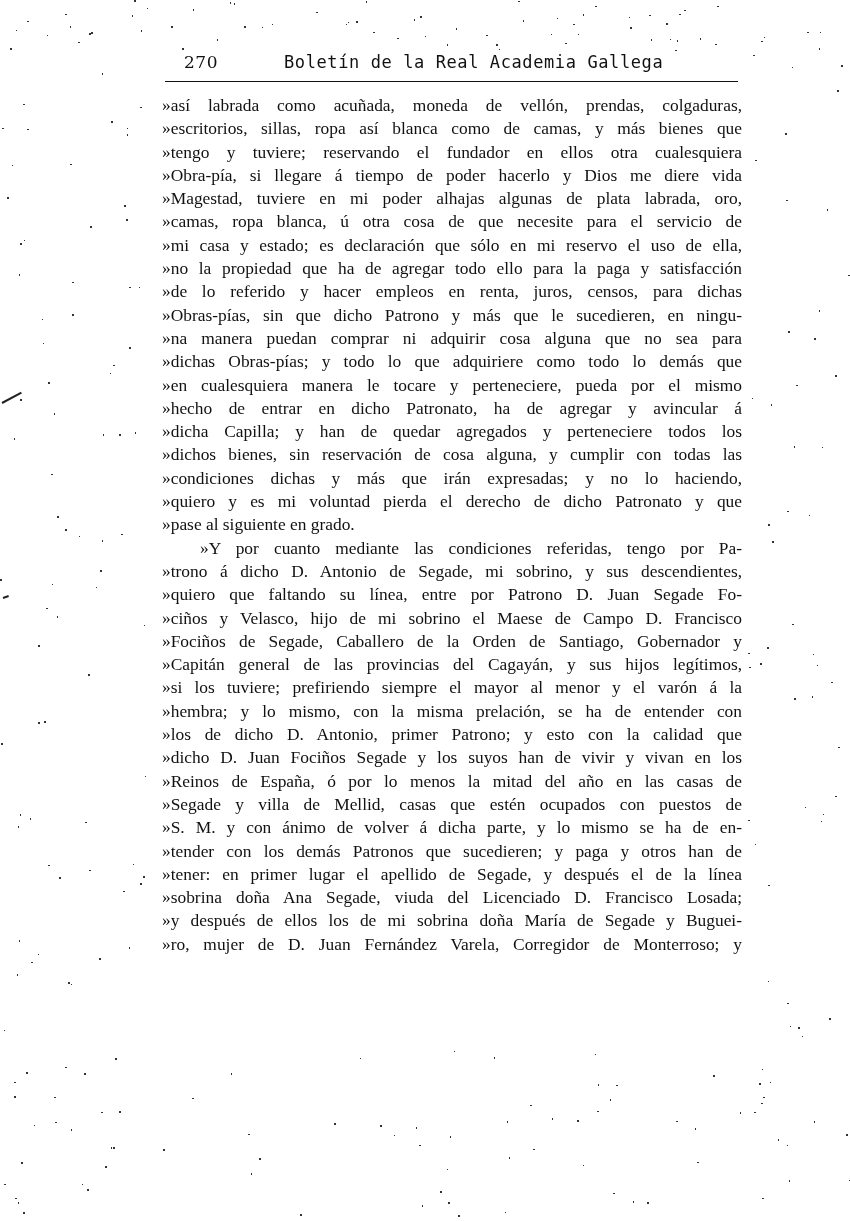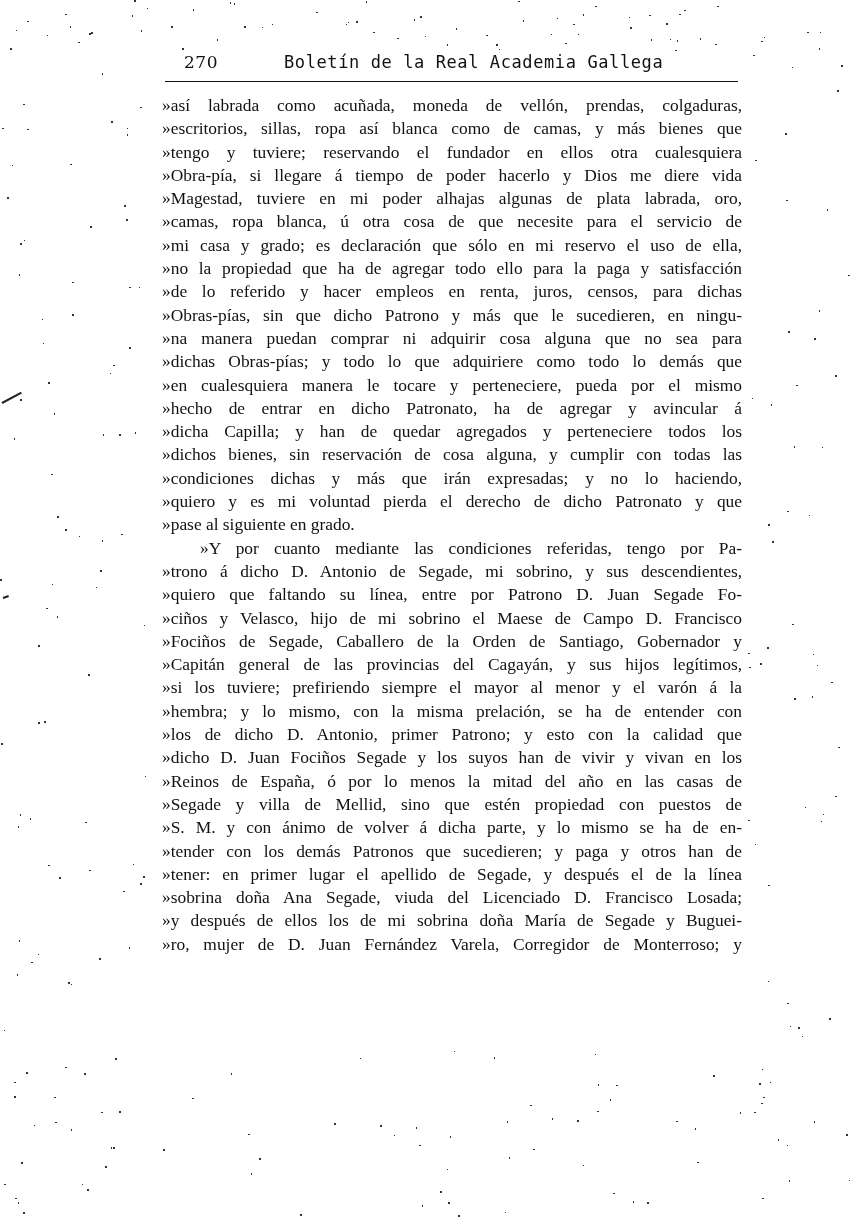--- a/index.html
+++ b/index.html
@@ -99,21 +99,21 @@
   <div class="head-rule"></div>
 
   <div class="body-text" id="body-text">
       <div>
         <span class="line">»así labrada como acuñada, moneda de vellón, prendas, colgaduras,</span>
         <span class="line">»escritorios, sillas, ropa así blanca como de camas, y más bienes que</span>
         <span class="line">»tengo y tuviere; reservando el fundador en ellos otra cualesquiera</span>
         <span class="line">»Obra-pía, si llegare á tiempo de poder hacerlo y Dios me diere vida</span>
         <span class="line">»Magestad, tuviere en mi poder alhajas algunas de plata labrada, oro,</span>
         <span class="line">»camas, ropa blanca, ú otra cosa de que necesite para el servicio de</span>
-        <span class="line">»mi casa y grado; es declaración que sólo en mi reservo el uso de ella,</span>
+        <span class="line">»mi casa y estado; es declaración que sólo en mi reservo el uso de ella,</span>
         <span class="line">»no la propiedad que ha de agregar todo ello para la paga y satisfacción</span>
         <span class="line">»de lo referido y hacer empleos en renta, juros, censos, para dichas</span>
         <span class="line">»Obras-pías, sin que dicho Patrono y más que le sucedieren, en ningu-</span>
         <span class="line">»na manera puedan comprar ni adquirir cosa alguna que no sea para</span>
         <span class="line">»dichas Obras-pías; y todo lo que adquiriere como todo lo demás que</span>
         <span class="line">»en cualesquiera manera le tocare y perteneciere, pueda por el mismo</span>
         <span class="line">»hecho de entrar en dicho Patronato, ha de agregar y avincular á</span>
         <span class="line">»dicha Capilla; y han de quedar agregados y perteneciere todos los</span>
         <span class="line">»dichos bienes, sin reservación de cosa alguna, y cumplir con todas las</span>
         <span class="line">»condiciones dichas y más que irán expresadas; y no lo haciendo,</span>
@@ -125,21 +125,21 @@
         <span class="line">»trono á dicho D. Antonio de Segade, mi sobrino, y sus descendientes,</span>
         <span class="line">»quiero que faltando su línea, entre por Patrono D. Juan Segade Fo-</span>
         <span class="line">»ciños y Velasco, hijo de mi sobrino el Maese de Campo D. Francisco</span>
         <span class="line">»Fociños de Segade, Caballero de la Orden de Santiago, Gobernador y</span>
         <span class="line">»Capitán general de las provincias del Cagayán, y sus hijos legítimos,</span>
         <span class="line">»si los tuviere; prefiriendo siempre el mayor al menor y el varón á la</span>
         <span class="line">»hembra; y lo mismo, con la misma prelación, se ha de entender con</span>
         <span class="line">»los de dicho D. Antonio, primer Patrono; y esto con la calidad que</span>
         <span class="line">»dicho D. Juan Fociños Segade y los suyos han de vivir y vivan en los</span>
         <span class="line">»Reinos de España, ó por lo menos la mitad del año en las casas de</span>
-        <span class="line">»Segade y villa de Mellid, sino que estén propiedad con puestos de</span>
+        <span class="line">»Segade y villa de Mellid, casas que estén ocupados con puestos de</span>
         <span class="line">»S. M. y con ánimo de volver á dicha parte, y lo mismo se ha de en-</span>
         <span class="line">»tender con los demás Patronos que sucedieren; y paga y otros han de</span>
         <span class="line">»tener: en primer lugar el apellido de Segade, y después el de la línea</span>
         <span class="line">»sobrina doña Ana Segade, viuda del Licenciado D. Francisco Losada;</span>
         <span class="line">»y después de ellos los de mi sobrina doña María de Segade y Buguei-</span>
         <span class="line">»ro, mujer de D. Juan Fernández Varela, Corregidor de Monterroso; y</span>
       </div>
     </div>
 
   <div id="specks">

